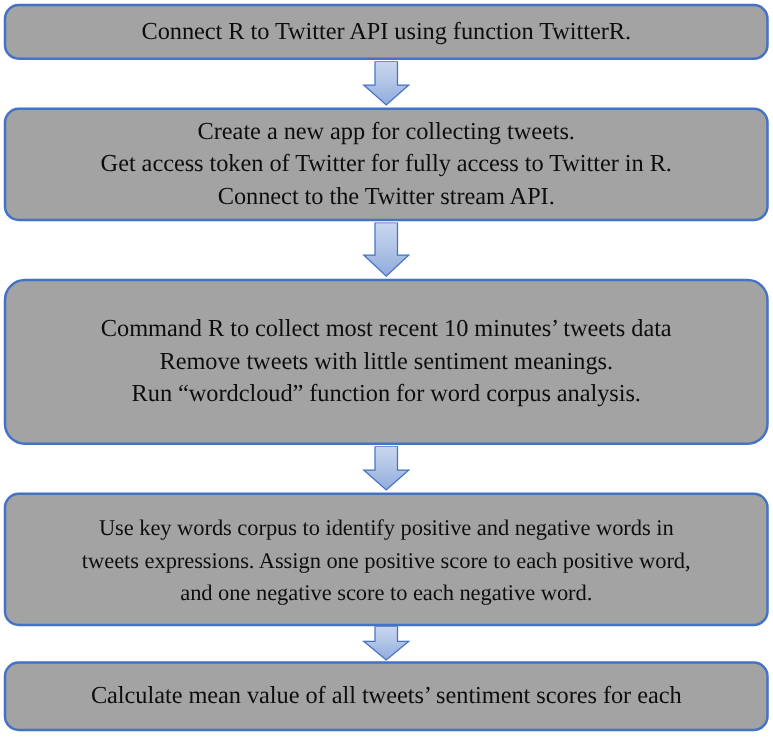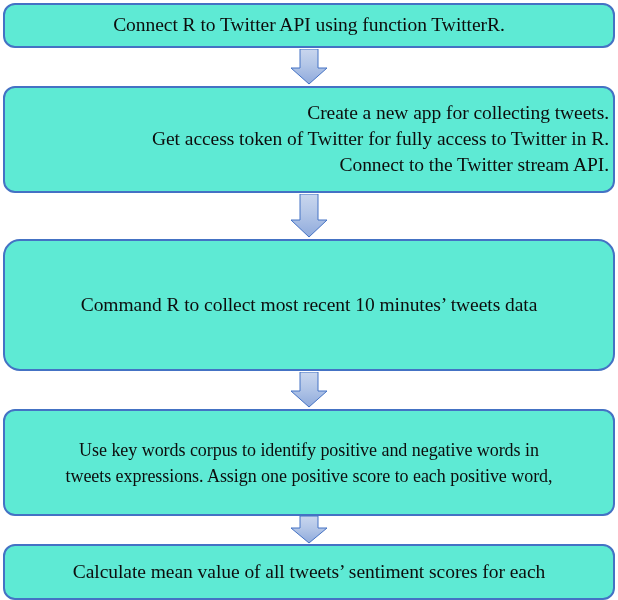--- a/index.html
+++ b/index.html
@@ -19,21 +19,21 @@
     height: 600px;
     display: flex;
     flex-direction: column;
     align-items: center;
   }
   .flow-box {
     box-sizing: border-box;
     width: 612px;
     border: 2px solid #4472C4;
     border-radius: 12px;
-    background: #5eead4;
+    background: #a3a3a3;
     display: flex;
     flex-direction: column;
     align-items: center;
     justify-content: center;
     padding: 2px 4px;
   }
   .flow-line {
     display: block;
     text-align: center;
     font-size: 19.5px;
@@ -47,21 +47,21 @@
     display: flex;
     justify-content: center;
     align-items: center;
   }
   .arrow-wrap svg {
     display: block;
   }
   
   #box-1 { height: 45px; margin-top: 3px; }
   #arrow-1 { height: 38px; }
-  #box-2 { height: 107px; align-items: flex-end; }
+  #box-2 { height: 91px; }
   #arrow-2 { height: 46px; }
   #box-3 { height: 133px; border-radius: 17px; }
   #arrow-3 { height: 38px; }
   #box-4 { height: 107px; }
   #arrow-4 { height: 28px; }
   #box-5 { height: 56px; gap: 44px; }
   #box-4 .flow-line { font-size: 18px; }
 </style>
 </head>
 <body>
@@ -103,40 +103,43 @@
             <stop offset="100%" stop-color="#8FAADC"></stop>
           </linearGradient>
         </defs>
         <polygon points="11,0 29,0 29,26 38,26 20,43 2,26 11,26" fill="url(#agrad2)" stroke="#4472C4" stroke-width="1"></polygon>
       </svg>
     </span>
   </div>
 
   <div class="flow-box" id="box-3">
     <span class="flow-line">Command R to collect most recent 10 minutes’ tweets data</span>
+    <span class="flow-line">Remove tweets with little sentiment meanings.</span>
+    <span class="flow-line">Run “wordcloud” function for word corpus analysis.</span>
   </div>
 
   <div class="arrow-wrap" id="arrow-3">
     <span>
       <svg width="40" height="36" viewBox="0 0 40 36" xmlns="http://www.w3.org/2000/svg">
         <defs>
           <linearGradient id="agrad3" x1="0" y1="0" x2="0" y2="1">
             <stop offset="0%" stop-color="#C9D6EE"></stop>
             <stop offset="45%" stop-color="#B3C6E7"></stop>
             <stop offset="100%" stop-color="#8FAADC"></stop>
           </linearGradient>
         </defs>
         <polygon points="11,0 29,0 29,19 38,19 20,35 2,19 11,19" fill="url(#agrad3)" stroke="#4472C4" stroke-width="1"></polygon>
       </svg>
     </span>
   </div>
 
   <div class="flow-box" id="box-4">
     <span class="flow-line">Use key words corpus to identify positive and negative words in</span>
     <span class="flow-line">tweets expressions. Assign one positive score to each positive word,</span>
+    <span class="flow-line">and one negative score to each negative word.</span>
   </div>
 
   <div class="arrow-wrap" id="arrow-4">
     <span>
       <svg width="40" height="28" viewBox="0 0 40 28" xmlns="http://www.w3.org/2000/svg">
         <defs>
           <linearGradient id="agrad4" x1="0" y1="0" x2="0" y2="1">
             <stop offset="0%" stop-color="#C9D6EE"></stop>
             <stop offset="45%" stop-color="#B3C6E7"></stop>
             <stop offset="100%" stop-color="#8FAADC"></stop>

